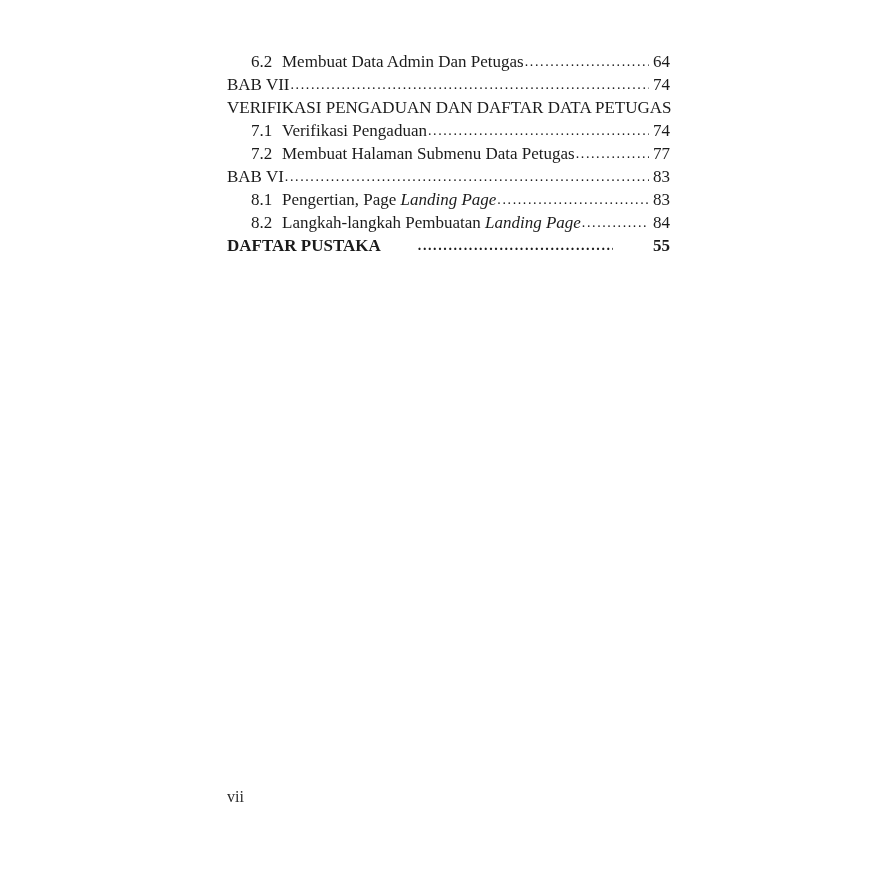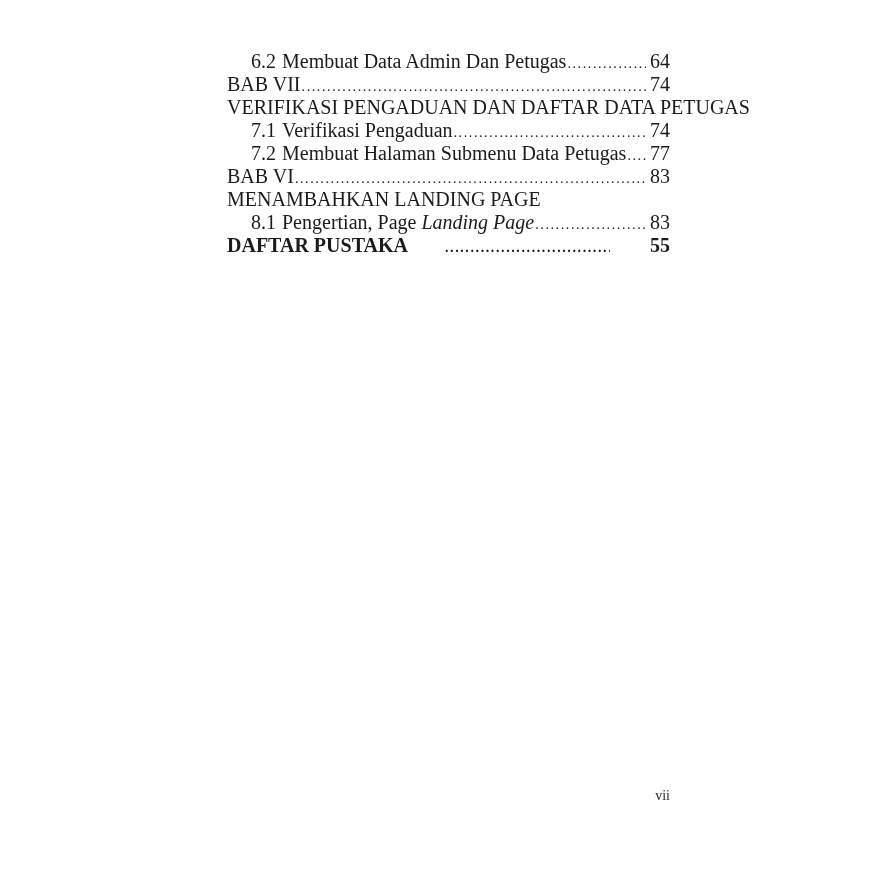--- a/index.html
+++ b/index.html
@@ -16,24 +16,24 @@
     color: #1b1b1b;
   }
   .toc {
     position: absolute;
     left: 227px;
     top: 50px;
     width: 443px;
   }
   .toc-row {
     display: flex;
-    align-items: flex-start;
+    align-items: flex-end;
     height: 23px;
     line-height: 23px;
-    font-size: 20px;
+    font-size: 17px;
     white-space: nowrap;
   }
   .toc-row.indent { padding-left: 24px; }
   .toc-row.bold { font-weight: bold; gap: 36px; }
   .num {
     flex: 0 0 31px;
   }
   .label {
     flex: 0 0 auto;
   }
@@ -50,22 +50,22 @@
     font-size: 14px;
   }
   .pagenum {
     flex: 0 0 auto;
   }
   .footer {
     position: absolute;
     left: 227px;
     top: 788px;
     width: 443px;
-    text-align: right;
-    font-size: 14px;
+    text-align: left;
+    font-size: 16px;
     color: #2a2a2a;
   }
 </style>
 </head>
 <body>
 
 <div class="page-root">
   <div class="toc" id="toc-list">
       <div class="toc-row indent">
         <span class="num">6.2</span>
@@ -91,28 +91,31 @@
         <span class="num">7.2</span>
         <span class="label"><span>Membuat Halaman Submenu Data Petugas</span></span>
         <span class="dots"></span>
         <span class="pagenum">77</span>
       </div>
       <div class="toc-row">
         <span class="label"><span>BAB VI</span></span>
         <span class="dots"></span>
         <span class="pagenum">83</span>
       </div>
-      <div class="toc-row">
-        <span class="label"><span>MENAMBAHKAN LANDING PAGE</span></span>
-      </div>
       <div class="toc-row indent">
         <span class="num">8.1</span>
         <span class="label"><span>Pengertian, Page </span><span class="it">Landing Page</span></span>
         <span class="dots"></span>
         <span class="pagenum">83</span>
+      </div>
+      <div class="toc-row indent">
+        <span class="num">8.2</span>
+        <span class="label"><span>Langkah-langkah Pembuatan </span><span class="it">Landing Page</span></span>
+        <span class="dots"></span>
+        <span class="pagenum">84</span>
       </div>
       <div class="toc-row bold">
         <span class="label"><span>DAFTAR PUSTAKA</span></span>
         <span class="dots"></span>
         <span class="pagenum">55</span>
       </div>
     </div>
   <div class="footer">vii</div>
 </div>
 

